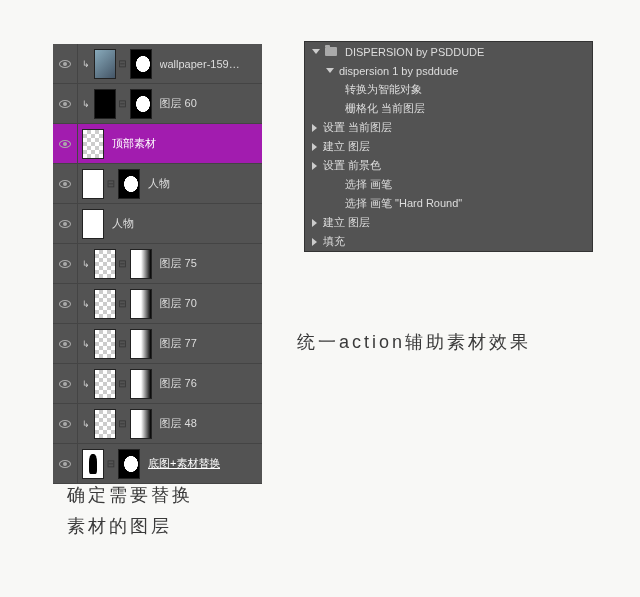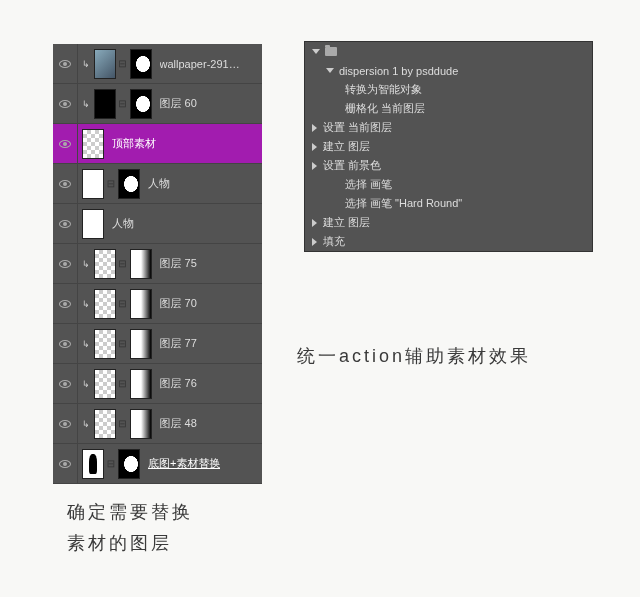--- a/index.html
+++ b/index.html
@@ -30,40 +30,40 @@
 .tri{width:10px;display:flex;justify-content:center;align-items:center}
 .tri-down{width:0;height:0;border-left:4px solid transparent;border-right:4px solid transparent;border-top:5px solid #ccc}
 .tri-right{width:0;height:0;border-top:4px solid transparent;border-bottom:4px solid transparent;border-left:5px solid #ccc}
 .folder-icon{width:12px;height:9px;background:#aaa;margin:0 4px;border-radius:1px;position:relative}
 .folder-icon::before{content:'';position:absolute;width:5px;height:2px;background:#aaa;top:-2px;left:0;border-radius:1px 1px 0 0}
 .action-label{margin-left:4px}
 .indent-1{padding-left:20px}
 .indent-2{}
 .indent-3{padding-left:36px}
 
-.caption-left{position:absolute;left:67px;top:497px;font-size:18px;color:#3a3a3a;letter-spacing:3px;line-height:1.7}
-.caption-right{position:absolute;left:297px;top:344px;font-size:18px;color:#3a3a3a;letter-spacing:3px}
+.caption-left{position:absolute;left:67px;top:480px;font-size:18px;color:#3a3a3a;letter-spacing:3px;line-height:1.7}
+.caption-right{position:absolute;left:297px;top:330px;font-size:18px;color:#3a3a3a;letter-spacing:3px}
 </style>
 </head>
 <body>
 
 <div class="layers-panel">
 
 <div class="layer-row">
       <div class="vis-col">
         <span class="eye-icon"></span>
       </div>
       <div class="divider"></div>
       <div class="thumbs">
         <span class="clip-icon">↳</span>
         <span class="thumb" style="background:linear-gradient(135deg,#8ab,#456)"></span>
         <span class="link-icon">⊟</span>
         <span class="thumb mask-white"></span>
       </div>
-      <span class="layer-name">wallpaper-291…</span>
+      <span class="layer-name">wallpaper-159…</span>
     </div>
     <div class="layer-row">
       <div class="vis-col">
         <span class="eye-icon"></span>
       </div>
       <div class="divider"></div>
       <div class="thumbs">
         <span class="clip-icon">↳</span>
         <span class="thumb mask-black"></span>
         <span class="link-icon">⊟</span>
@@ -181,20 +181,21 @@
       <span class="layer-name underline">底图+素材替换</span>
     </div>
   </div>
 
 <div class="actions-panel">
   <div class="action-row" style="padding-left:6px">
     <span class="tri">
         <span class="tri-down"></span>
       </span>
     <span class="folder-icon"></span>
+    <span class="action-label">DISPERSION by PSDDUDE</span>
   </div>
   <div class="action-row indent-1">
     <span class="tri">
         <span class="tri-down"></span>
       </span>
     <span class="action-label">dispersion 1 by psddude</span>
   </div>
   <div>
       <div class="action-row indent-3">
         <span class="action-label">转换为智能对象</span>

